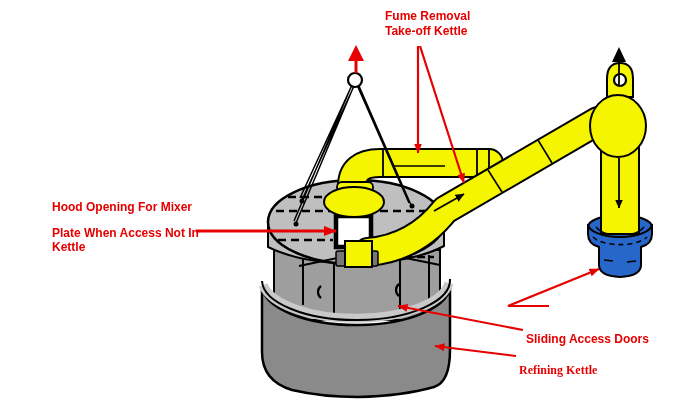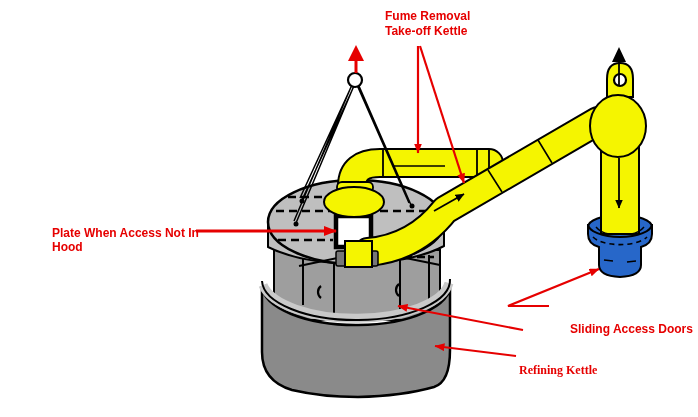--- a/index.html
+++ b/index.html
@@ -124,24 +124,25 @@
     <line x1="523" y1="330" x2="398" y2="306" class="stroke-red" stroke-width="2.2" marker-end="url(#mr)"></line>
     <line x1="516" y1="356" x2="435" y2="346" class="stroke-red" stroke-width="2.2" marker-end="url(#mr)"></line>
   </g>
 </svg>
 
 <div class="lbl" style="left:385px;top:9px;line-height:15px;">
   <div>Fume Removal</div>
   <div>Take-off Kettle</div>
 </div>
 
+<div class="lbl" style="left:52px;top:200px;">Hood Opening For Mixer</div>
 
 <div class="lbl" style="left:52px;top:226px;">
   <div>Plate When Access Not In</div>
-  <div>Hood</div>
+  <div>Kettle</div>
 </div>
 
 
-<div class="lbl" style="left:526px;top:322px;margin-left:44px;">Sliding Access Doors</div>
+<div class="lbl" style="left:526px;top:332px;">Sliding Access Doors</div>
 
 <div class="lbl" style="left:519px;top:363px;font-family:Liberation Serif, serif;">Refining Kettle</div>
 
 </div>
 
 </body></html>

